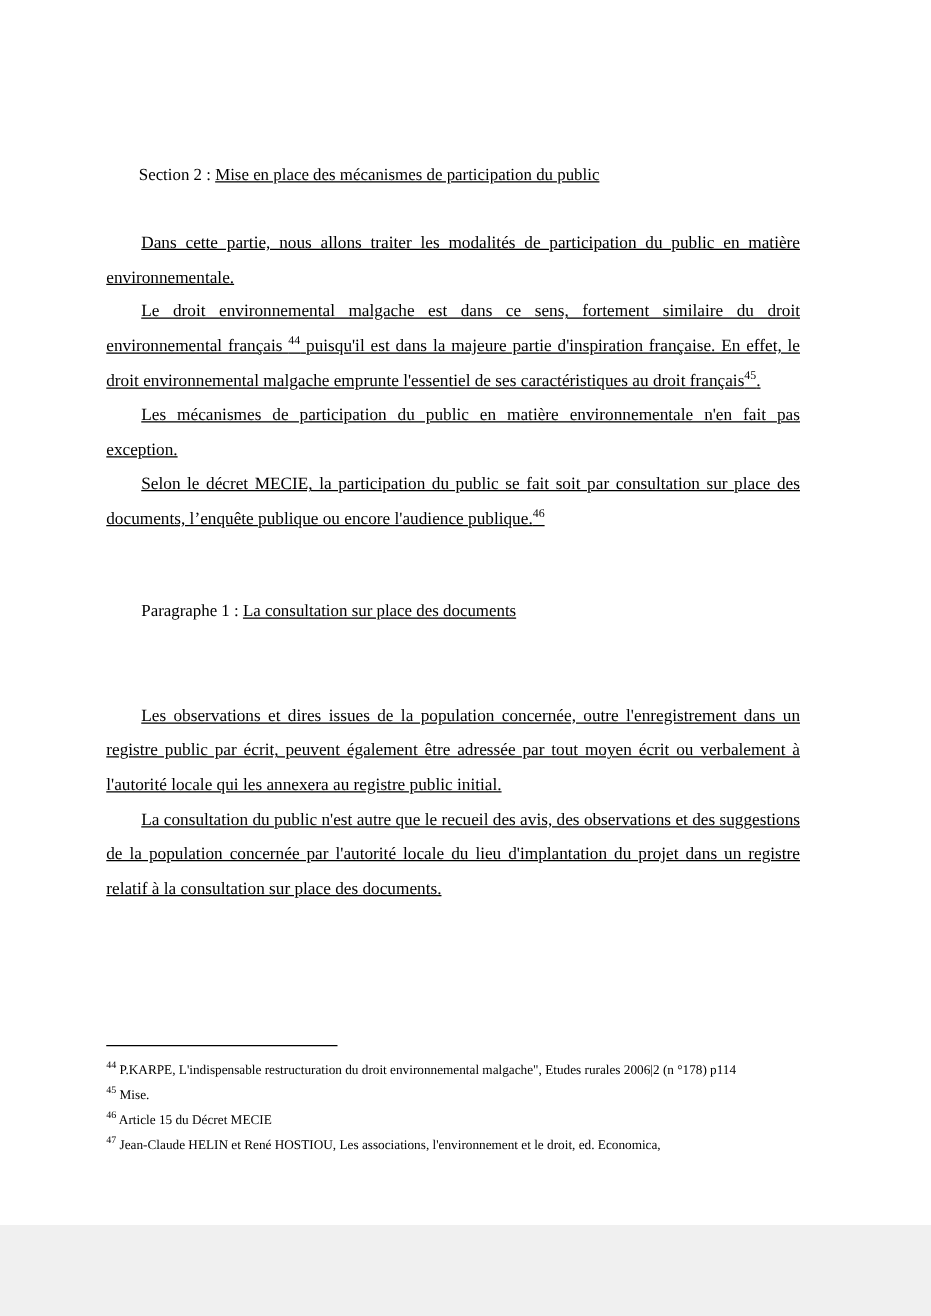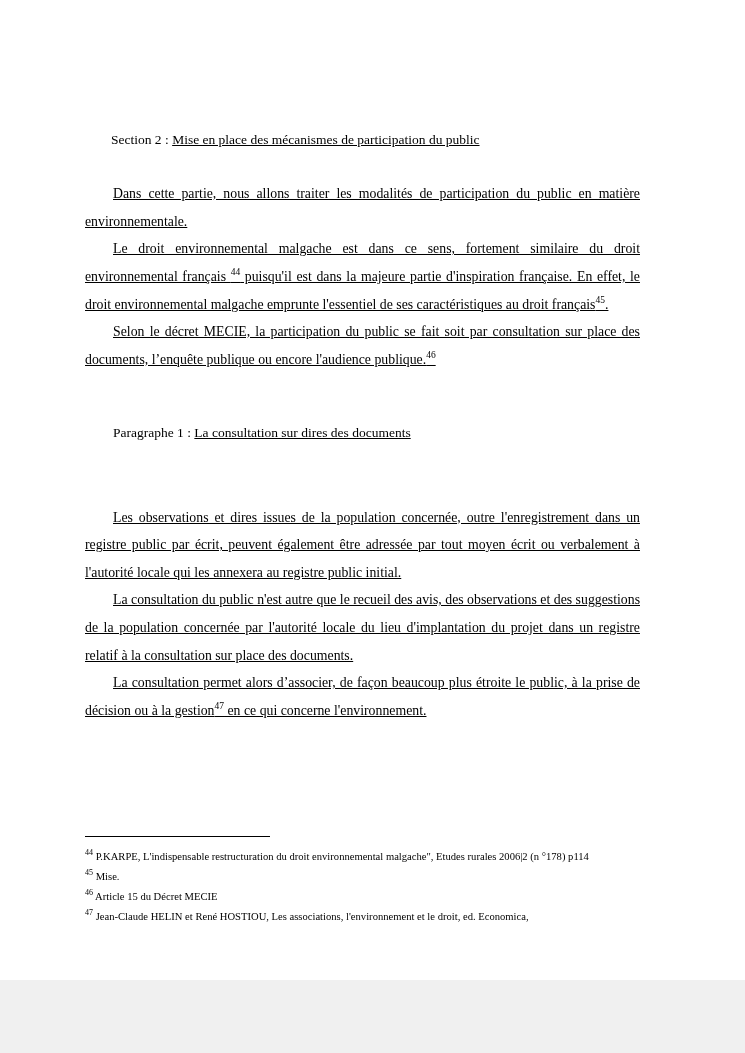--- a/index.html
+++ b/index.html
@@ -97,38 +97,38 @@
     <div class="section-heading">
       <span>Section 2 : </span><span class="underlined">Mise en place des mécanismes de participation du public</span>
     </div>
 
     <div class="spacer-lg"></div>
 
     <p class="body"><span>Dans cette partie, nous allons traiter les modalités de participation du public en matière environnementale.</span></p>
 
     <p class="body">Le droit environnemental malgache est dans ce sens, fortement similaire du droit environnemental français <sup>44</sup> puisqu'il est dans la majeure partie d'inspiration française. En effet, le droit environnemental malgache emprunte l'essentiel de ses caractéristiques au droit français<sup>45</sup>.</p>
 
+    <p class="body"><span>Les mécanismes de participation du public en matière environnementale n'en fait pas exception.</span></p>
 
     <p class="body">Selon le décret MECIE, la participation du public se fait soit par consultation sur place des documents, l’enquête publique ou encore l'audience publique.<sup>46</sup></p>
 
     <div class="spacer-lg"></div>
     <div class="spacer-md"></div>
 
     <div class="para-heading">
-      <span>Paragraphe 1 : </span><span class="underlined">La consultation sur dires des documents</span>
+      <span>Paragraphe 1 : </span><span class="underlined">La consultation sur place des documents</span>
     </div>
 
     <div class="spacer-lg"></div>
     <div class="spacer-lg"></div>
 
     <p class="body"><span>Les observations et dires issues de la population concernée, outre l'enregistrement dans un registre public par écrit, peuvent également être adressée par tout moyen écrit ou verbalement à l'autorité locale qui les annexera au registre public initial.</span></p>
 
     <p class="body"><span>La consultation du public n'est autre que le recueil des avis, des observations et des suggestions de la population concernée par l'autorité locale du lieu d'implantation du projet dans un registre relatif à la consultation sur place des documents.</span></p>
 
-    <p class="body">La consultation permet alors d’associer, de façon beaucoup plus étroite le public, à la prise de décision ou à la gestion<sup>47</sup> en ce qui concerne l'environnement.</p>
 
   </div>
 
   <div class="footnote-rule"></div>
 
   <div class="footnotes">
     <p class="fn"><sup>44</sup> <span>P.KARPE, L'indispensable restructuration du droit environnemental malgache", Etudes rurales 2006|2 (n °178) p114</span></p>
     <p class="fn"><sup>45</sup> <span>Mise.</span></p>
     <p class="fn"><sup>46</sup> <span>Article 15 du Décret MECIE</span></p>
     <p class="fn"><sup>47</sup> <span>Jean-Claude HELIN et René HOSTIOU, Les associations, l'environnement et le droit, ed. Economica,</span></p>

